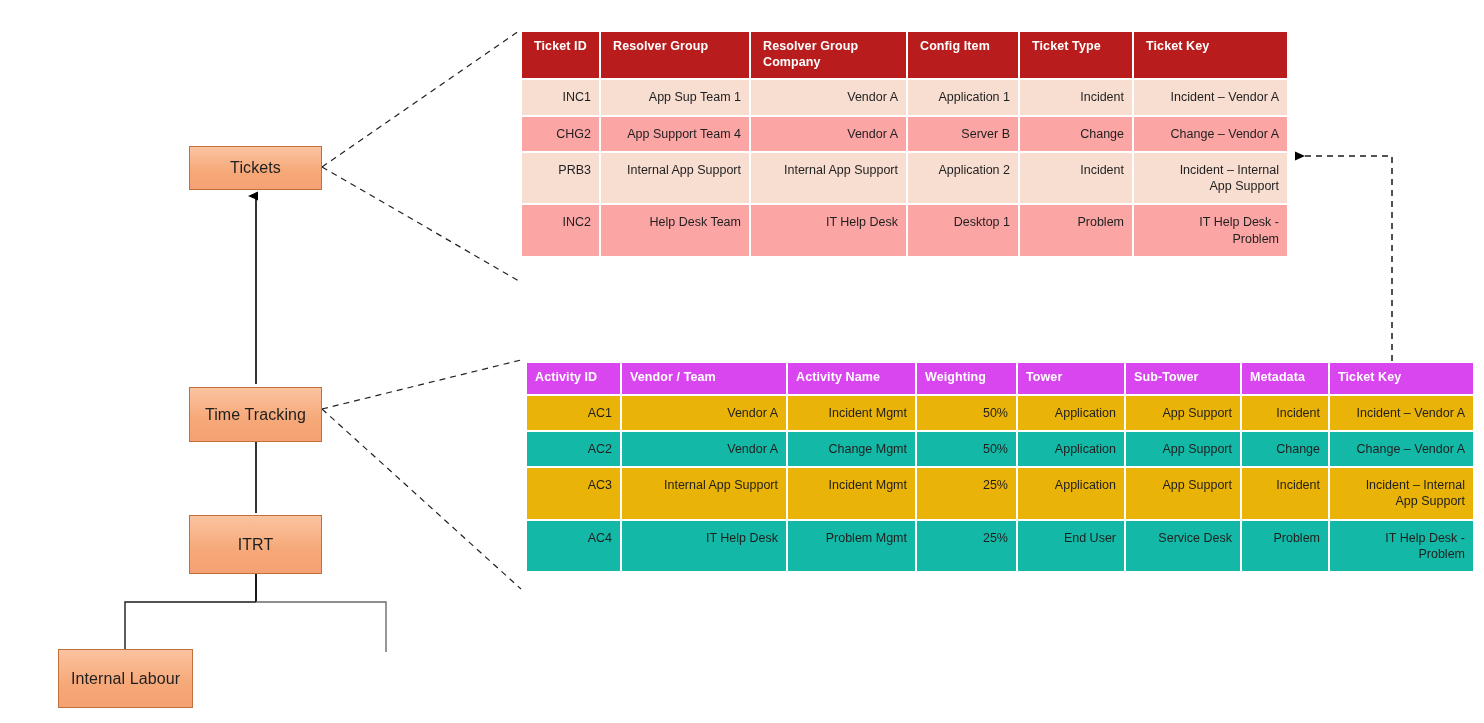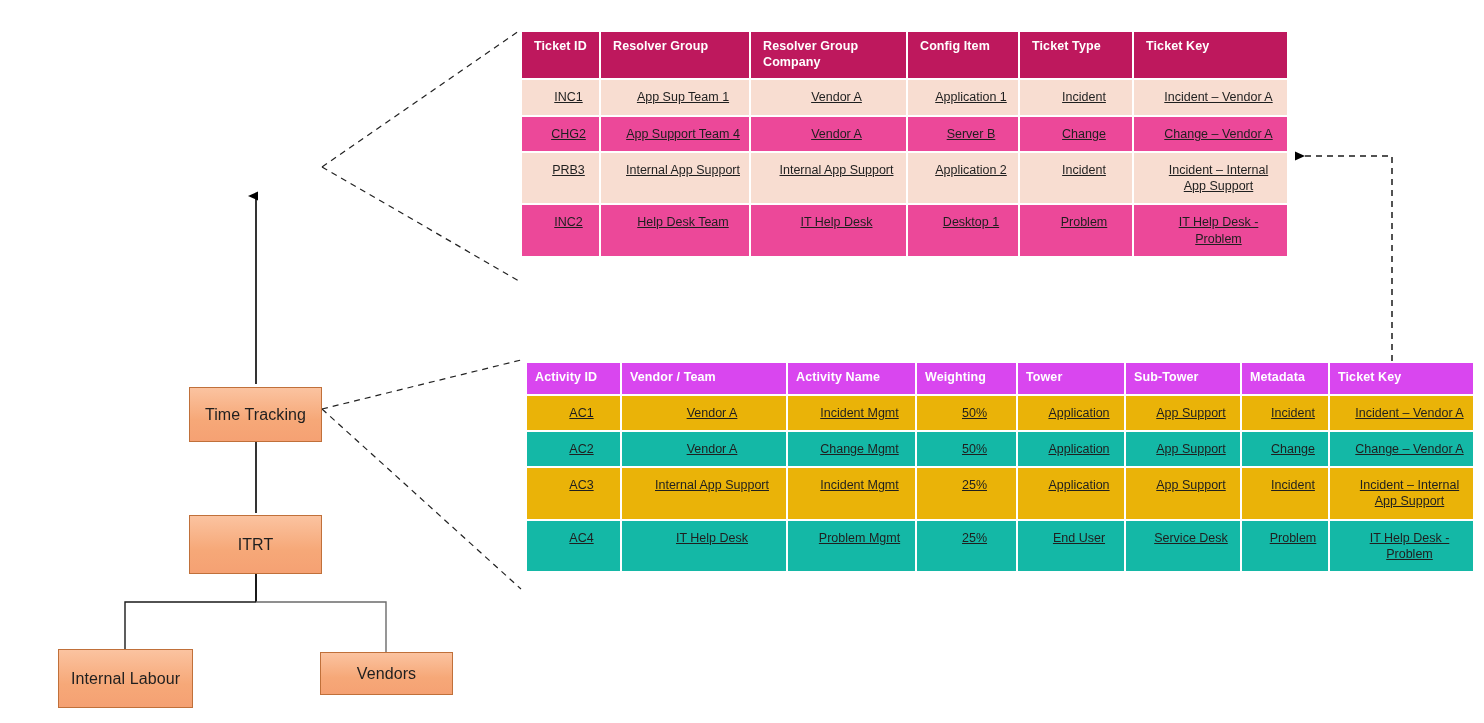--- a/index.html
+++ b/index.html
@@ -57,33 +57,32 @@
     color: #ffffff;
     font-weight: bold;
     text-align: left;
     vertical-align: top;
     padding: 7px 8px 8px 8px;
     font-size: 12.5px;
     line-height: 1.25;
     letter-spacing: 0.1px;
   }
   .data-table td {
-    text-align: center;
+    text-align: right;
     vertical-align: top;
     padding: 9px 8px 9px 24px;
     color: #1f1f1f;
     font-size: 12.5px;
     line-height: 1.3;
-    text-decoration: underline;
-  }
-
-  
-  .tbl-orange th { background: #be185d; padding-left: 12px; }
+  }
+
+  
+  .tbl-orange th { background: #b91c1c; padding-left: 12px; }
   .tbl-orange tr.band-a td { background: #f8ddd1; }
-  .tbl-orange tr.band-b td { background: #ec4899; }
+  .tbl-orange tr.band-b td { background: #fca5a5; }
 
   
   .tbl-green th { background: #d946ef; }
   .tbl-green tr.band-a td { background: #eab308; }
   .tbl-green tr.band-b td { background: #14b8a6; }
 
   #tickets-table { left: 520px; top: 30px; width: 765px; }
   #activity-table { left: 525px; top: 361px; width: 948px; }
 </style>
 </head>
@@ -111,36 +110,36 @@
 
     <line x1="322" y1="167" x2="519" y2="31" stroke="#222222" stroke-width="1.2" stroke-dasharray="6,5"></line>
     <line x1="322" y1="167" x2="519" y2="281" stroke="#222222" stroke-width="1.2" stroke-dasharray="6,5"></line>
 
     <line x1="322" y1="409" x2="521" y2="360" stroke="#222222" stroke-width="1.2" stroke-dasharray="6,5"></line>
     <line x1="322" y1="409" x2="521" y2="589" stroke="#222222" stroke-width="1.2" stroke-dasharray="6,5"></line>
 
     <polyline points="1392,361 1392,156 1296,156" fill="none" stroke="#1a1a1a" stroke-width="1.5" stroke-dasharray="6,5" marker-end="url(#arrow-left)"></polyline>
   </svg>
 
+  <div class="flow-box" id="box-tickets" style="left:189px; top:146px; width:133px; height:44px;">
+    <span>Tickets</span>
+  </div>
 
   <div class="flow-box" id="box-time-tracking" style="left:189px; top:387px; width:133px; height:55px;">
     <span>Time Tracking</span>
   </div>
 
   <div class="flow-box" id="box-itrt" style="left:189px; top:515px; width:133px; height:59px;">
     <span>ITRT</span>
   </div>
 
   <div class="flow-box" id="box-internal-labour" style="left:58px; top:649px; width:135px; height:59px;">
     <span>Internal Labour</span>
   </div>
 
-  <div class="flow-box" id="box-vendors" style="left:320px; top:652px; width:133px; height:43px;">
-    <span>Vendors</span>
-  </div>
 
   <table class="data-table tbl-orange" id="tickets-table">
     <colgroup>
       <col style="width:77px">
         <col style="width:148px">
         <col style="width:155px">
       <col style="width:110px">
         <col style="width:112px">
         <col style="width:153px">
     </colgroup>

